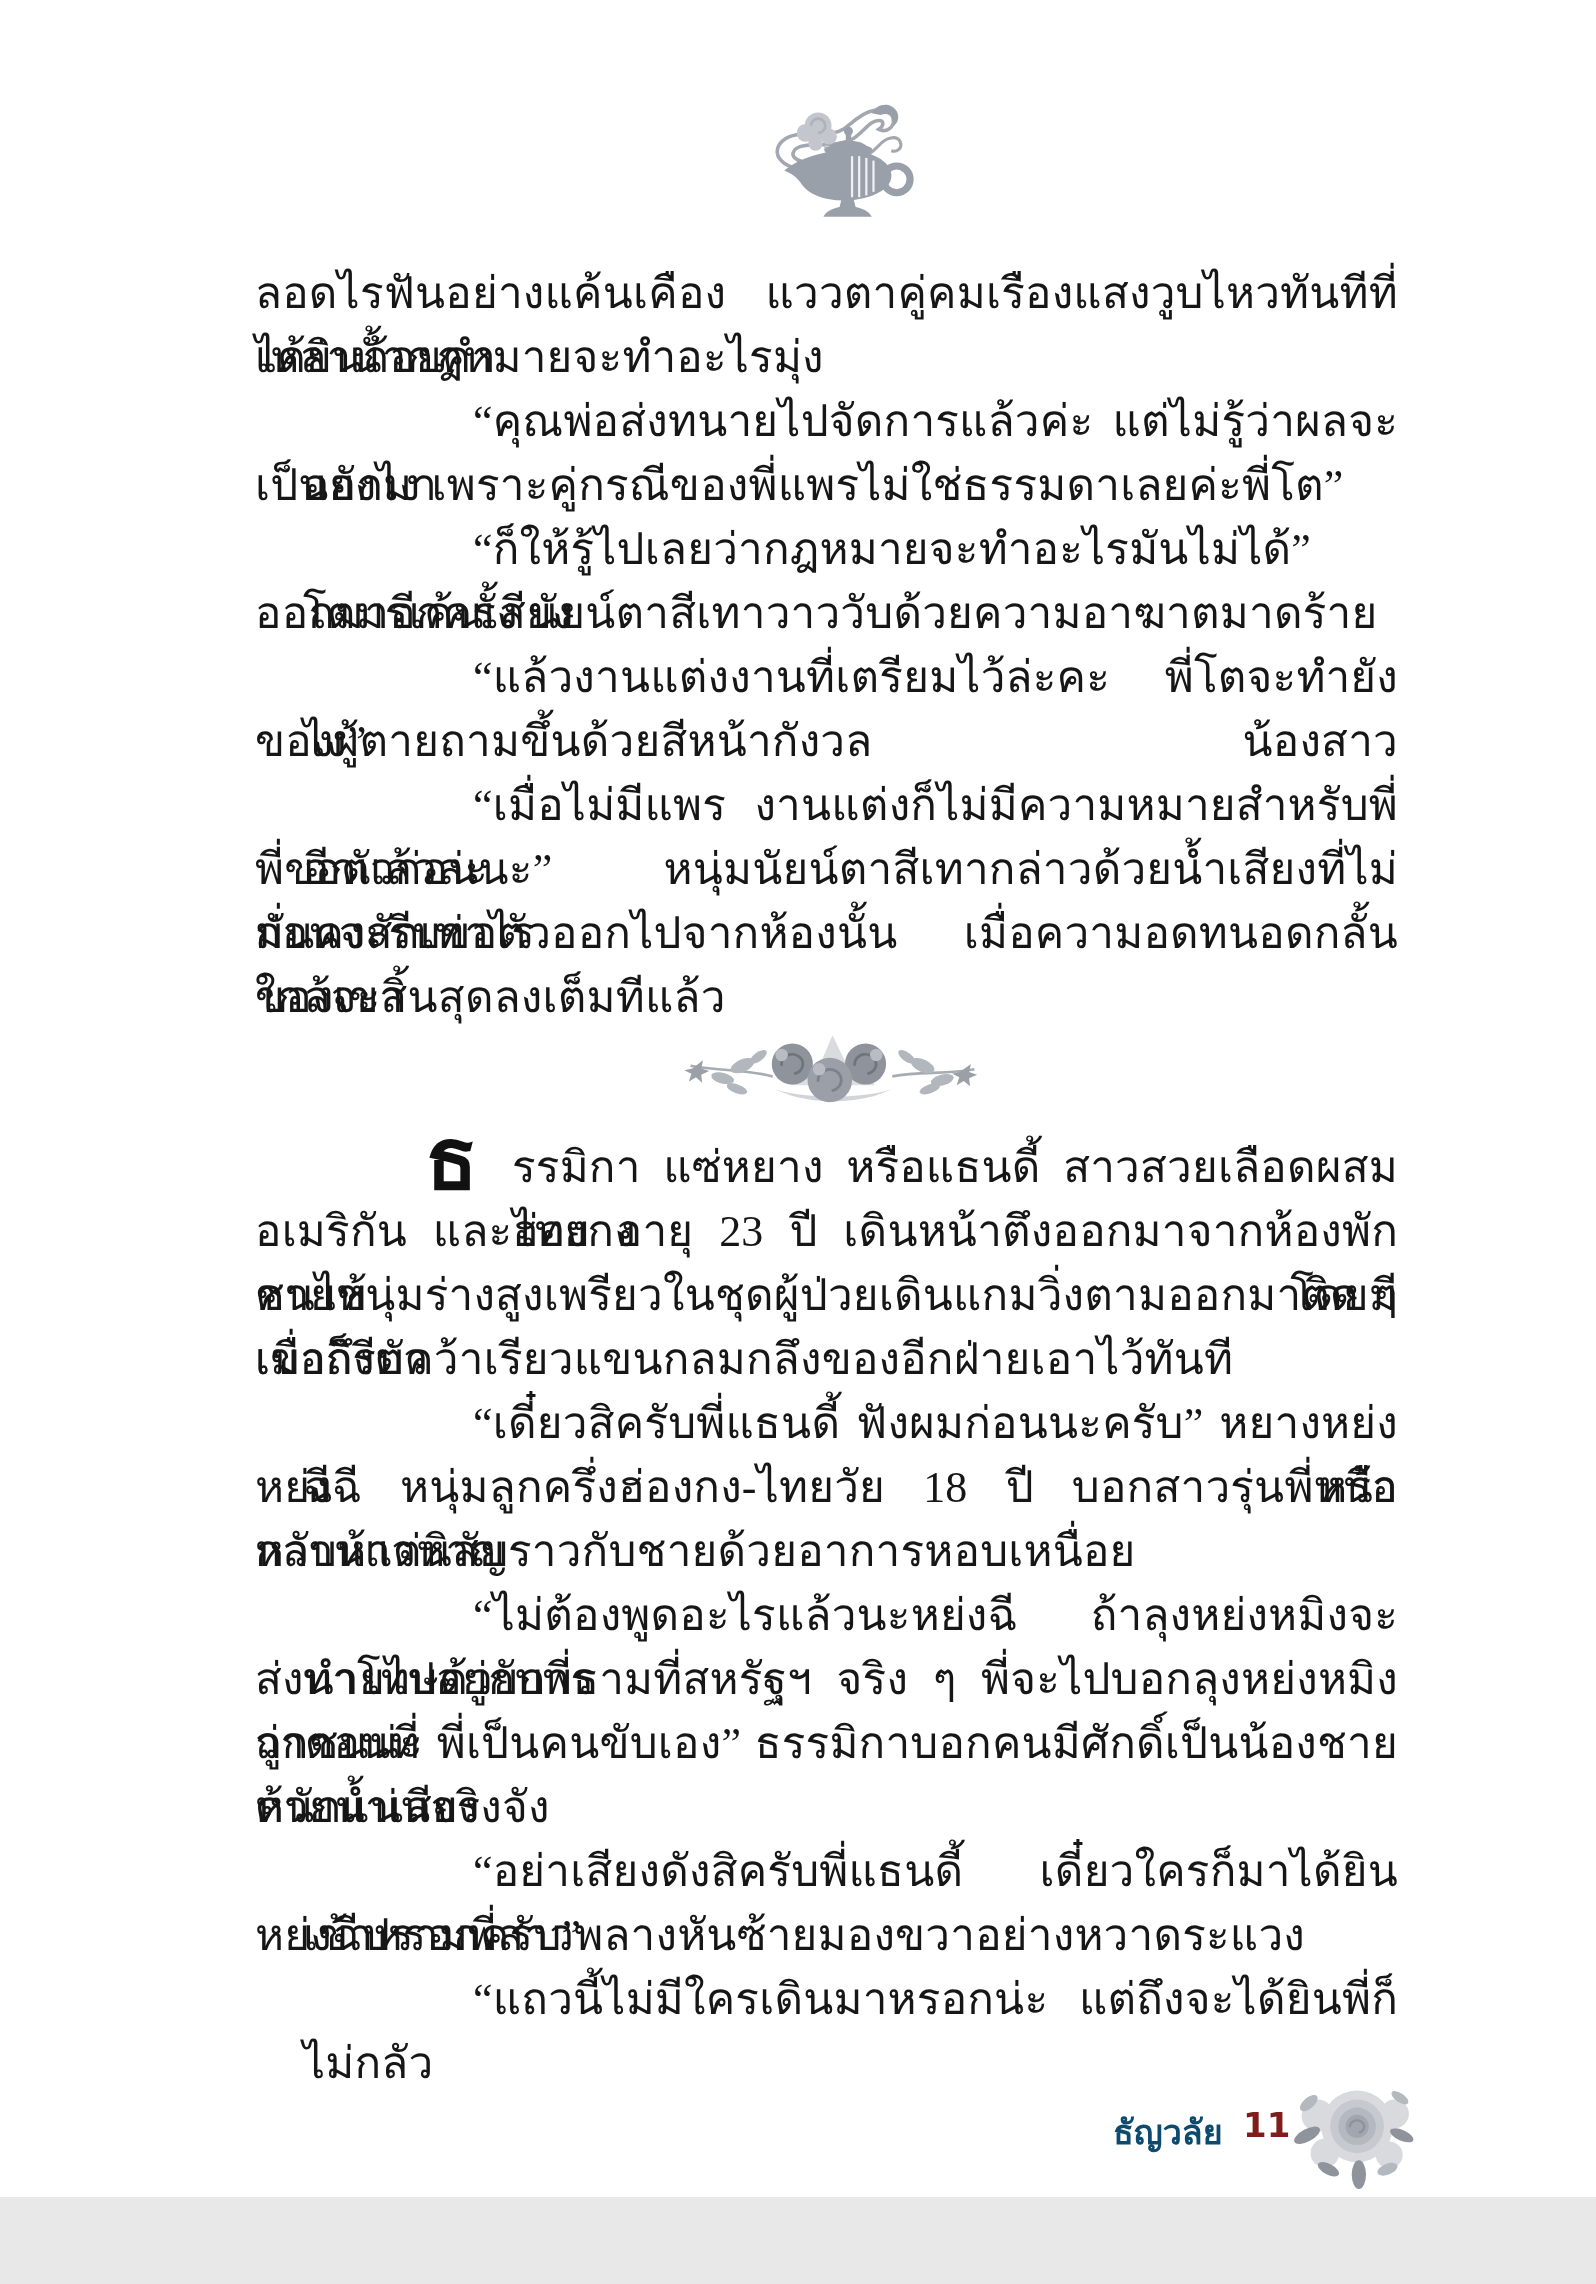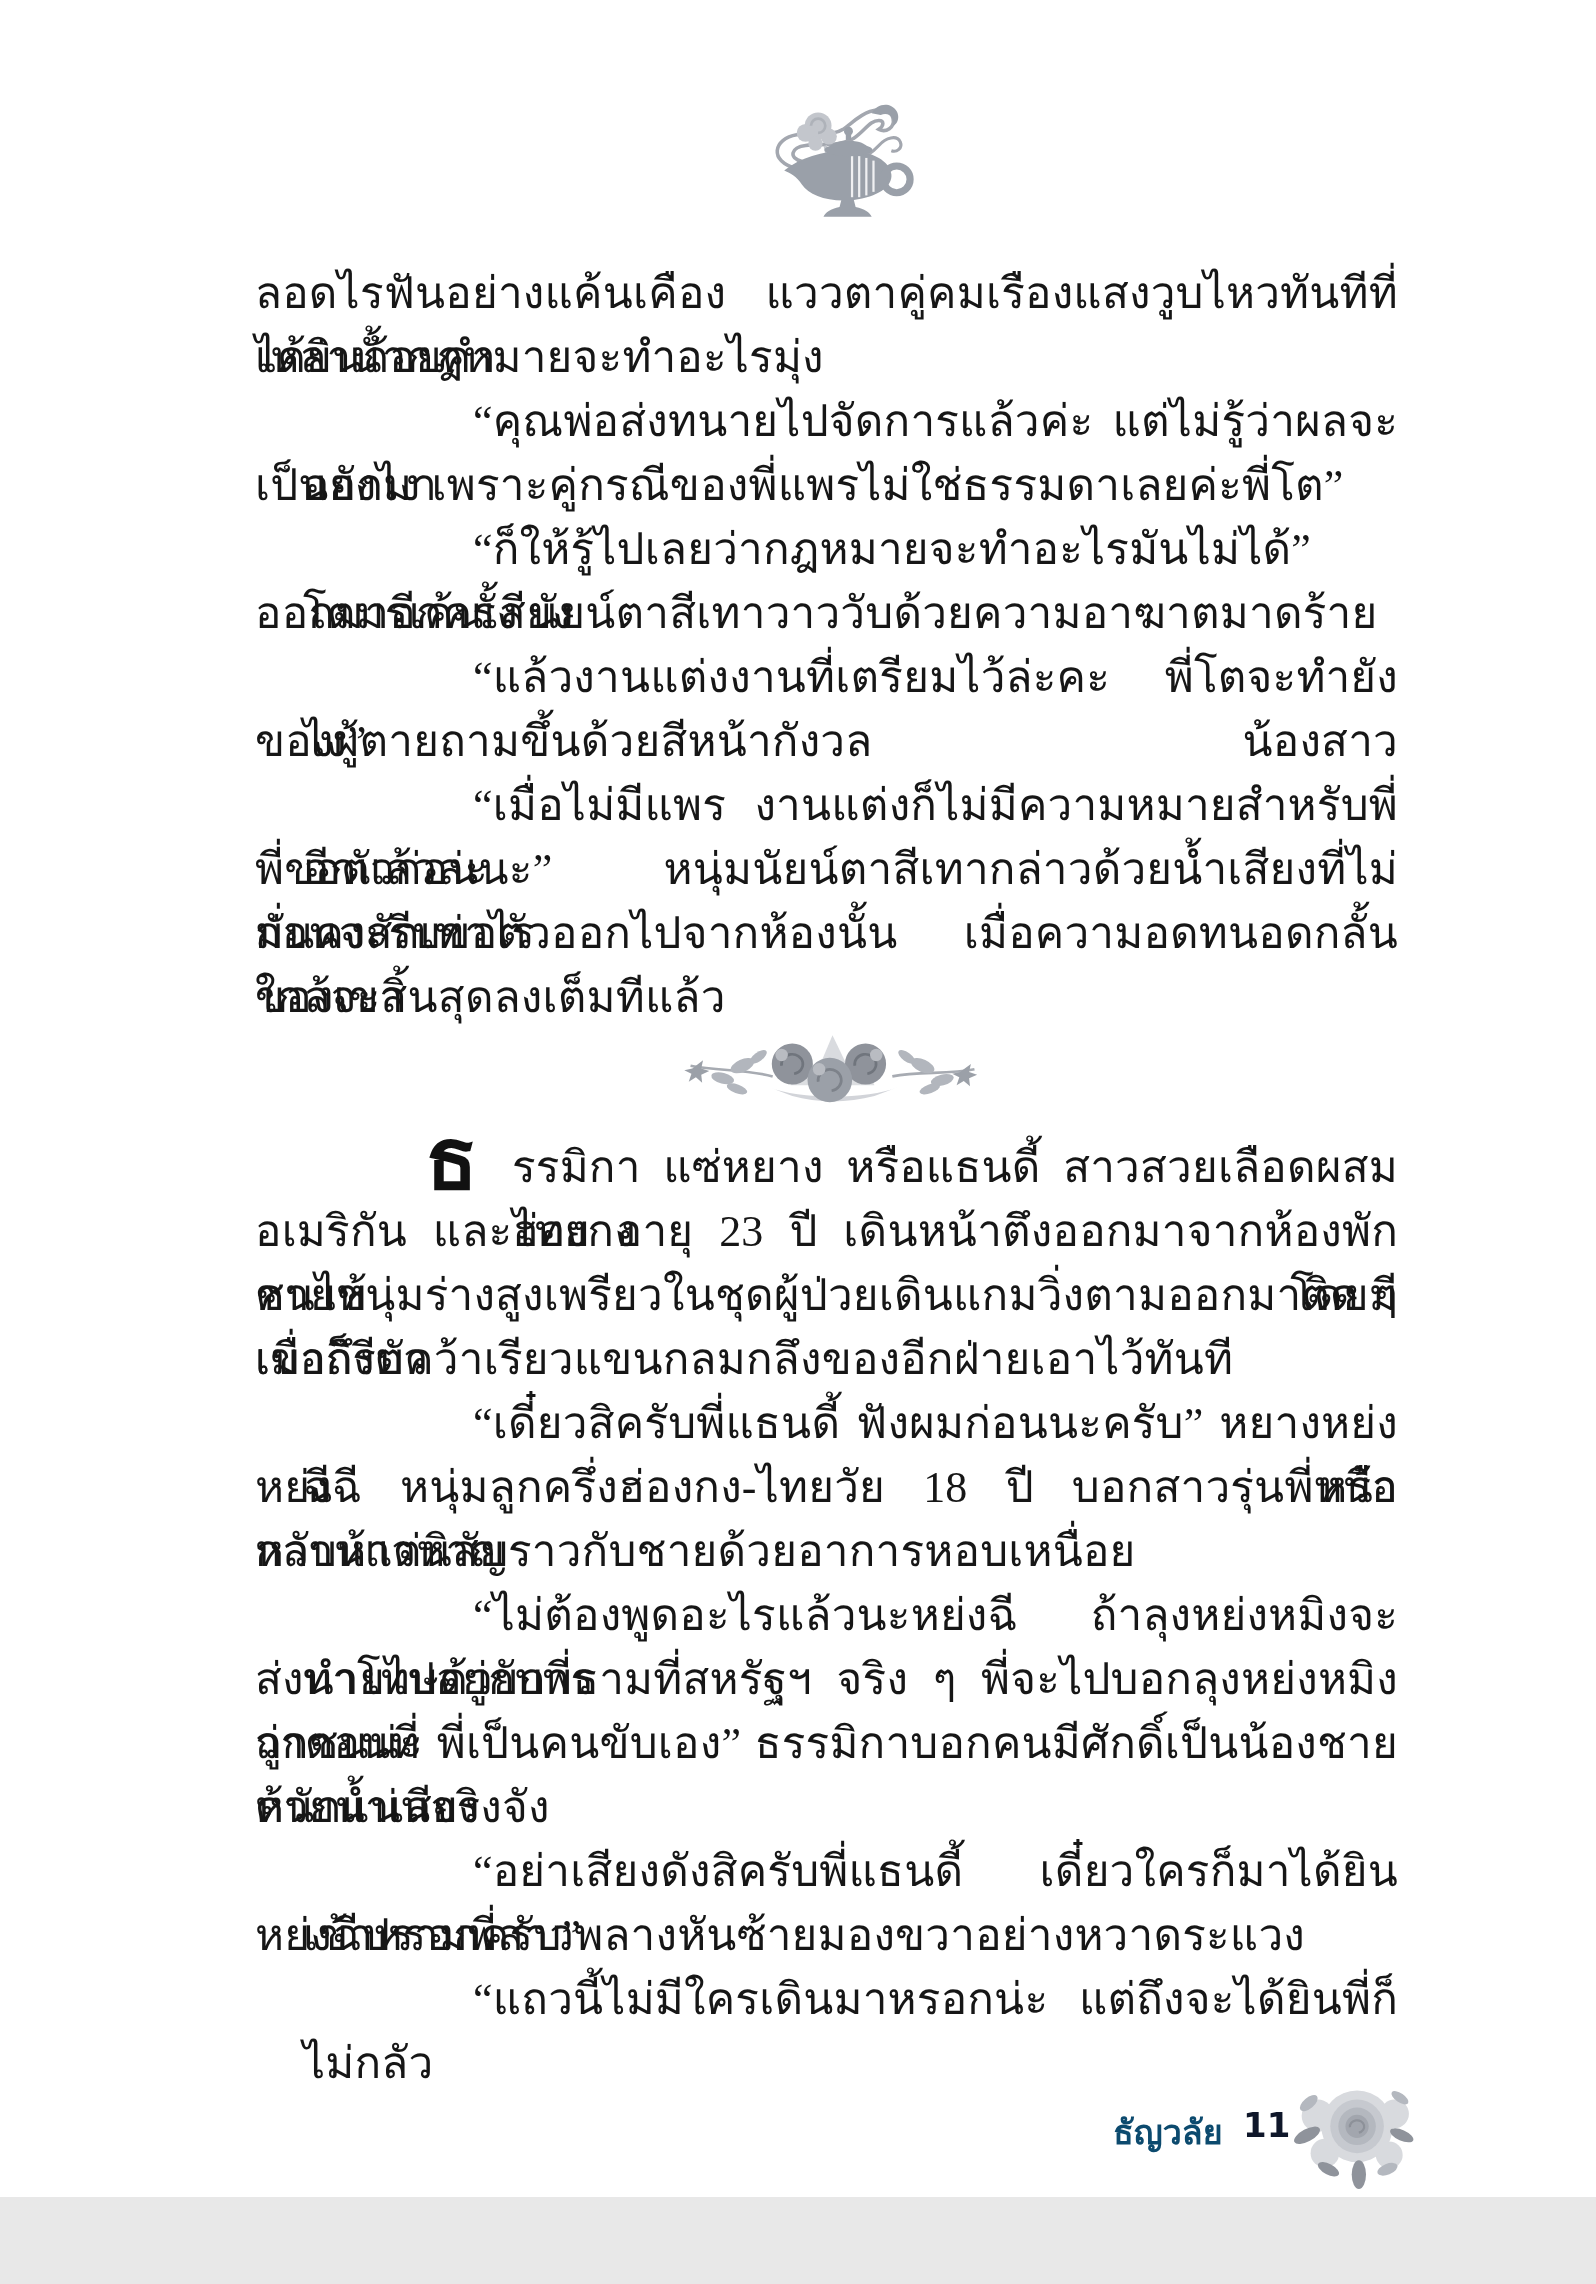--- a/index.html
+++ b/index.html
@@ -46,21 +46,21 @@
     font-weight:600;
     color:#0c4a6e;
   }
   .footer-page{
     position:absolute;
     left:1243px;
     top:2105px;
     font-family:"DejaVu Sans","Liberation Sans",sans-serif;
     font-size:34px;
     font-weight:600;
-    color:#0f172a;
+    color:#7f1d1d;
   }
 </style>
 </head>
 <body>
 
 <div class="page">
 
   <div class="ornament" style="left:766px;top:99px;width:148px;height:125px;">
     <svg width="148" height="125" viewBox="0 0 165 140" xmlns="http://www.w3.org/2000/svg">
 

